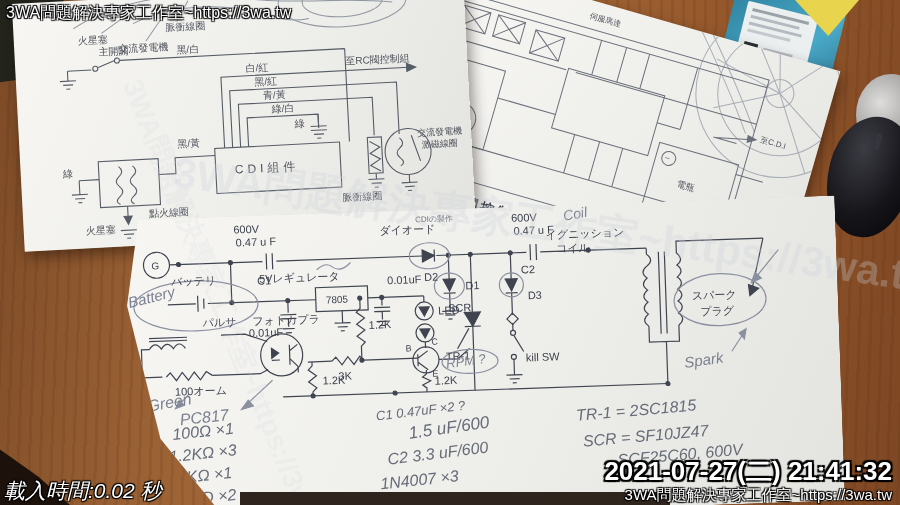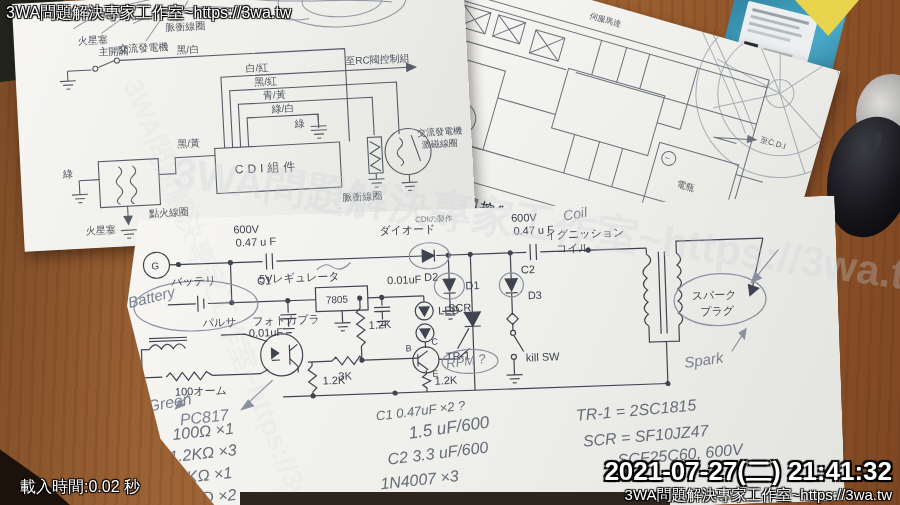--- a/index.html
+++ b/index.html
@@ -345,18 +345,18 @@
   </div>
 
   <div class="ghost noi" style="left:170px;top:198px;transform:rotate(8deg);z-index:5;">3WA問題解決專家工作室~https://3wa.tw</div>
   <div class="ghost noi" style="left:-30px;top:300px;transform:rotate(68deg);font-size:28px;opacity:.55;z-index:5;">3WA問題解決專家工作室~https://3wa.tw</div>
 
   <div class="abs noi" style="left:0;top:442px;width:70px;height:63px;background:#1c120b;
               clip-path:polygon(0 12%,55% 55%,100% 100%,0 100%);z-index:5;"></div>
   <div class="abs noi" style="left:240px;top:492px;width:430px;height:13px;background:#20130c;opacity:.92;z-index:5;"></div>
 
   <div class="wm" style="left:6px;top:3px;font-size:16px;z-index:9;">3WA問題解決專家工作室~https://3wa.tw</div>
-  <div class="wm" style="left:20px;top:477px;font-size:16px;z-index:9;">載入時間:0.02 秒</div>
+  <div class="wm" style="left:4px;top:477px;font-size:21px;z-index:9;font-style:italic;">載入時間:0.02 秒</div>
   <div class="wm" style="right:8px;top:454px;font-size:26px;font-weight:700;z-index:9;
               text-shadow:2px 2px 1px #000,-2px -2px 1px #000,2px -2px 1px #000,-2px 2px 1px #000;">2021-07-27(二) 21:41:32</div>
   <div class="wm" style="right:8px;top:486px;font-size:15px;z-index:9;">3WA問題解決專家工作室~https://3wa.tw</div>
 
 </div>
 
 </body></html>

